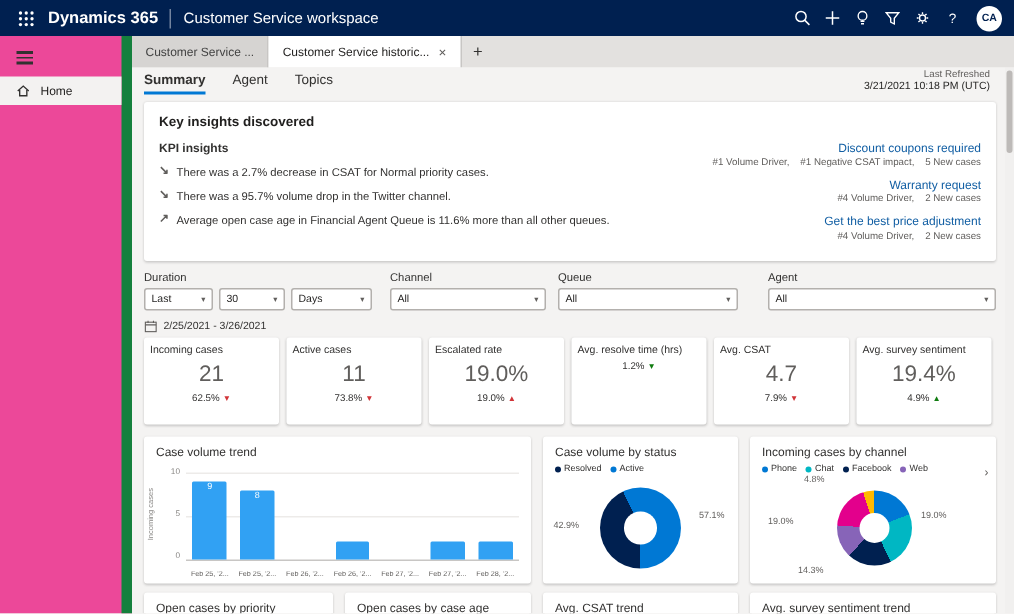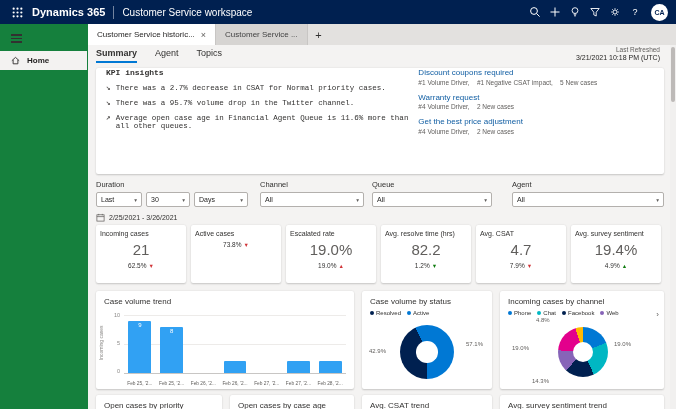--- a/index.html
+++ b/index.html
@@ -23,21 +23,21 @@
   .tabstrip { position:absolute; left:88px; top:24px; right:0; height:21px;
               background:#e3e1df; display:flex; align-items:stretch; }
   .tab { display:flex; align-items:center; gap:6px; padding:0 9px; font-size:8px;
          color:#424242; background:#d6d4d2; border-right:1px solid #c8c6c4; white-space:nowrap; }
   .tab.active { background:#ffffff; color:#201f1e; }
   .tab-close { font-size:9px; color:#605e5c; cursor:pointer; }
   .newtab { width:22px; display:flex; align-items:center; justify-content:center; font-size:11px; color:#323130; cursor:pointer; }
 
   
   .sidebar { position:absolute; left:0; top:24px; width:88px; bottom:0;
-             background:#15803d; border-right:1px solid #15803d;font-weight:bold; }
+             background:#ec4899; border-right:7px solid #15803d; }
   .hamburger { padding:8px 0 6px 11px; cursor:pointer; width:30px; }
   .hamburger span { display:block; width:11px; height:1.4px; background:#323130; margin:2.2px 0; }
   .side-item { display:flex; align-items:center; gap:6px; height:19px; padding-left:10px;
                font-size:8px; color:#201f1e; background:#f3f2f1; cursor:pointer; }
 
   
   .main { position:absolute; left:88px; top:45px; width:582px; height:364px;
           background:#f4f3f2; overflow:hidden; }
   .viewtabs { position:absolute; left:8px; top:3px; display:flex; gap:18px;text-align:right; }
   .viewtab { font-size:9px; color:#323130; padding-bottom:3px; cursor:pointer; }
@@ -46,26 +46,26 @@
   .lr-label { font-size:6.5px; color:#605e5c; }
   .lr-value { font-size:7px; color:#201f1e; margin-top:1px; }
 
   .card { position:absolute; background:#fff; border-radius:2px;
           box-shadow:0 0.6px 1.8px rgba(0,0,0,.12), 0 1px 2px rgba(0,0,0,.08); }
 
   
   .insights { left:8px; top:23px; width:568px; height:106px; }
   .ins-title { font-size:9px; font-weight:bold; color:#201f1e; padding:8px 10px 8px; }
   .ins-cols { display:flex; padding:0 10px; }
-  .ins-left { width:57%; padding-right:8px;font-family:Liberation Mono, monospace; }
+  .ins-left { width:57%; padding-right:8px; }
   .ins-right { flex:1; }
   .ins-subtitle { font-size:8px; font-weight:bold; color:#323130; margin-bottom:7px; }
   .ins-item { display:flex; gap:5px; font-size:7.5px; color:#323130; margin-bottom:7px; align-items:flex-start; }
   .ins-icon { font-size:8px; line-height:1; color:#605e5c; font-weight:bold; }
-  .topic { margin-bottom:7px; }
+  .topic { margin-bottom:7px;text-align:right; }
   .topic-link { font-size:8px; color:var(--link,#115ea3); cursor:pointer; }
   .topic-meta { font-size:6.5px; color:#605e5c; white-space:pre-wrap; margin-top:1.5px; }
 
   
   .f-label { position:absolute; top:135px; font-size:7.5px; color:#323130; }
   .sel { position:absolute; top:147px; height:15px; background:#fff; border:1px solid #b3b0ad;
          border-radius:2px; display:flex; align-items:center; justify-content:space-between;
          padding:0 4px; font-size:7px; color:#201f1e; cursor:pointer; }
   .caret { font-size:5.5px; color:#605e5c; }
   .date-row { position:absolute; left:8px; top:168px; display:flex; align-items:center; gap:4px;
@@ -179,26 +179,26 @@
     </span>
     <span class="tb-icon">
       <svg width="12" height="12" viewBox="0 0 12 12">
           <text x="6" y="9" font-size="9" fill="#fff" text-anchor="middle">?</text>
         </svg>
     </span>
     <span class="avatar">CA</span>
   </div>
 
   <div class="tabstrip">
+    <div class="tab">
+      <span>Customer Service ...</span>
+    </div>
     <div class="tab active">
       <span>Customer Service historic...</span>
       <span class="tab-close">×</span>
-    </div>
-    <div class="tab">
-      <span>Customer Service ...</span>
     </div>
     <div class="newtab">+</div>
   </div>
 
   <div class="sidebar">
     <div class="hamburger">
         <span></span>
         <span></span>
         <span></span>
       </div>
@@ -217,20 +217,21 @@
       <div class="viewtab active">Summary</div>
       <div class="viewtab">Agent</div>
       <div class="viewtab">Topics</div>
     </div>
     <div class="last-refreshed">
       <div class="lr-label">Last Refreshed</div>
       <div class="lr-value">3/21/2021 10:18 PM (UTC)</div>
     </div>
 
     <div class="card insights">
+      <div class="ins-title">Key insights discovered</div>
       <div class="ins-cols">
         <div class="ins-left">
           <div class="ins-subtitle">KPI insights</div>
           <div class="ins-item">
             <span class="ins-icon">↘</span>
             <span>There was a 2.7% decrease in CSAT for Normal priority cases.</span>
           </div>
           <div class="ins-item">
             <span class="ins-icon">↘</span>
             <span>There was a 95.7% volume drop in the Twitter channel.</span>
@@ -298,30 +299,30 @@
     </div>
 
     <div>
         <div class="card kpi" style="left: 8px;">
           <div class="kpi-title">Incoming cases</div>
           <div class="kpi-value">21</div>
           <div class="kpi-change"><span>62.5%</span><span class="kpi-arrow" style="color: rgb(209, 52, 56);">▼</span></div>
         </div>
         <div class="card kpi" style="left: 103px;">
           <div class="kpi-title">Active cases</div>
+          <div class="kpi-value">11</div>
           <div class="kpi-change"><span>73.8%</span><span class="kpi-arrow" style="color: rgb(209, 52, 56);">▼</span></div>
         </div>
         <div class="card kpi" style="left: 198px;">
           <div class="kpi-title">Escalated rate</div>
           <div class="kpi-value">19.0%</div>
           <div class="kpi-change"><span>19.0%</span><span class="kpi-arrow" style="color: rgb(209, 52, 56);">▲</span></div>
         </div>
         <div class="card kpi" style="left: 293px;">
           <div class="kpi-title">Avg. resolve time (hrs)</div>
-          <div class="kpi-value">82.2</div>
           <div class="kpi-change"><span>1.2%</span><span class="kpi-arrow" style="color: rgb(16, 124, 16);">▼</span></div>
         </div>
         <div class="card kpi" style="left: 388px;">
           <div class="kpi-title">Avg. CSAT</div>
           <div class="kpi-value">4.7</div>
           <div class="kpi-change"><span>7.9%</span><span class="kpi-arrow" style="color: rgb(209, 52, 56);">▼</span></div>
         </div>
         <div class="card kpi" style="left: 483px;">
           <div class="kpi-title">Avg. survey sentiment</div>
           <div class="kpi-value">19.4%</div>

